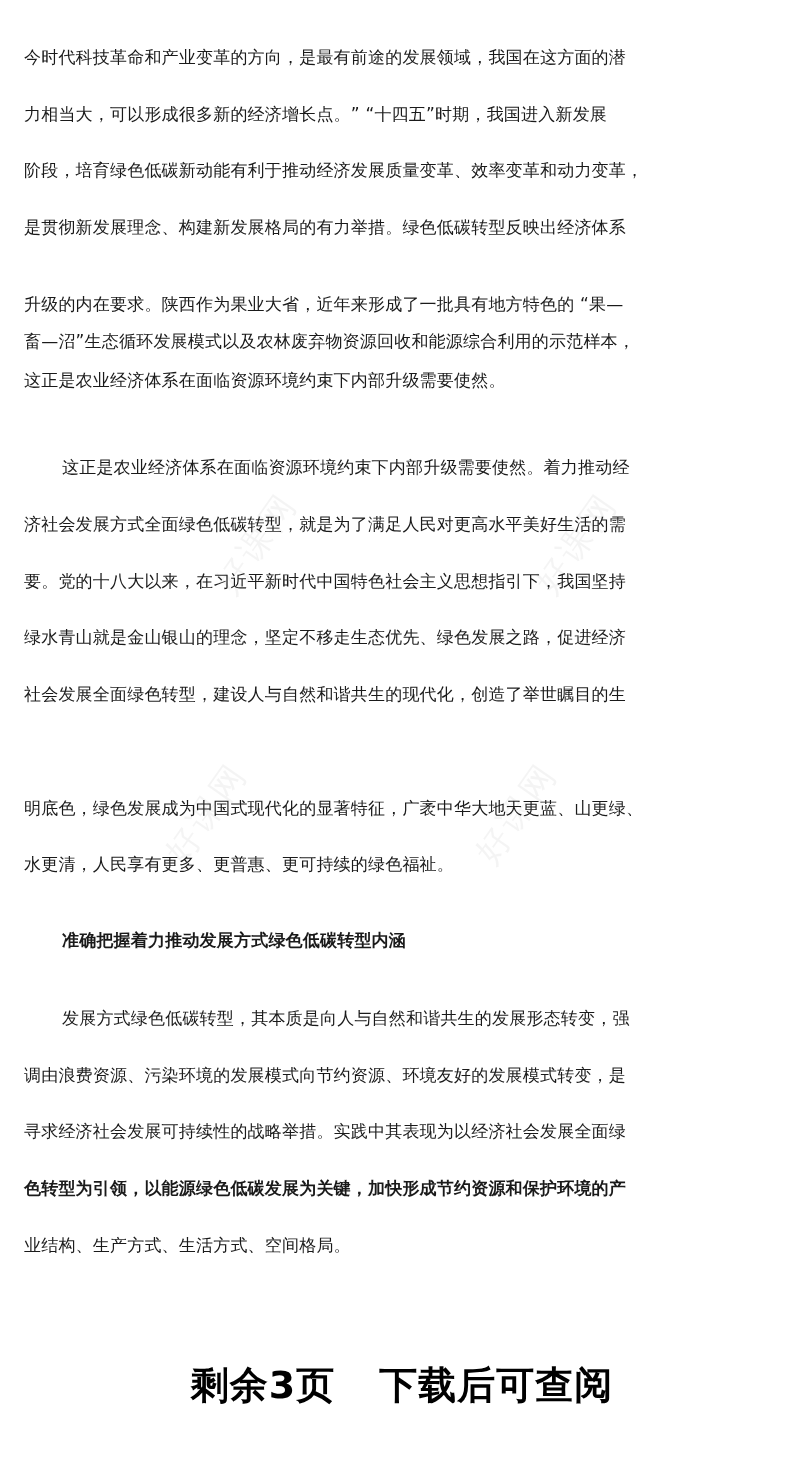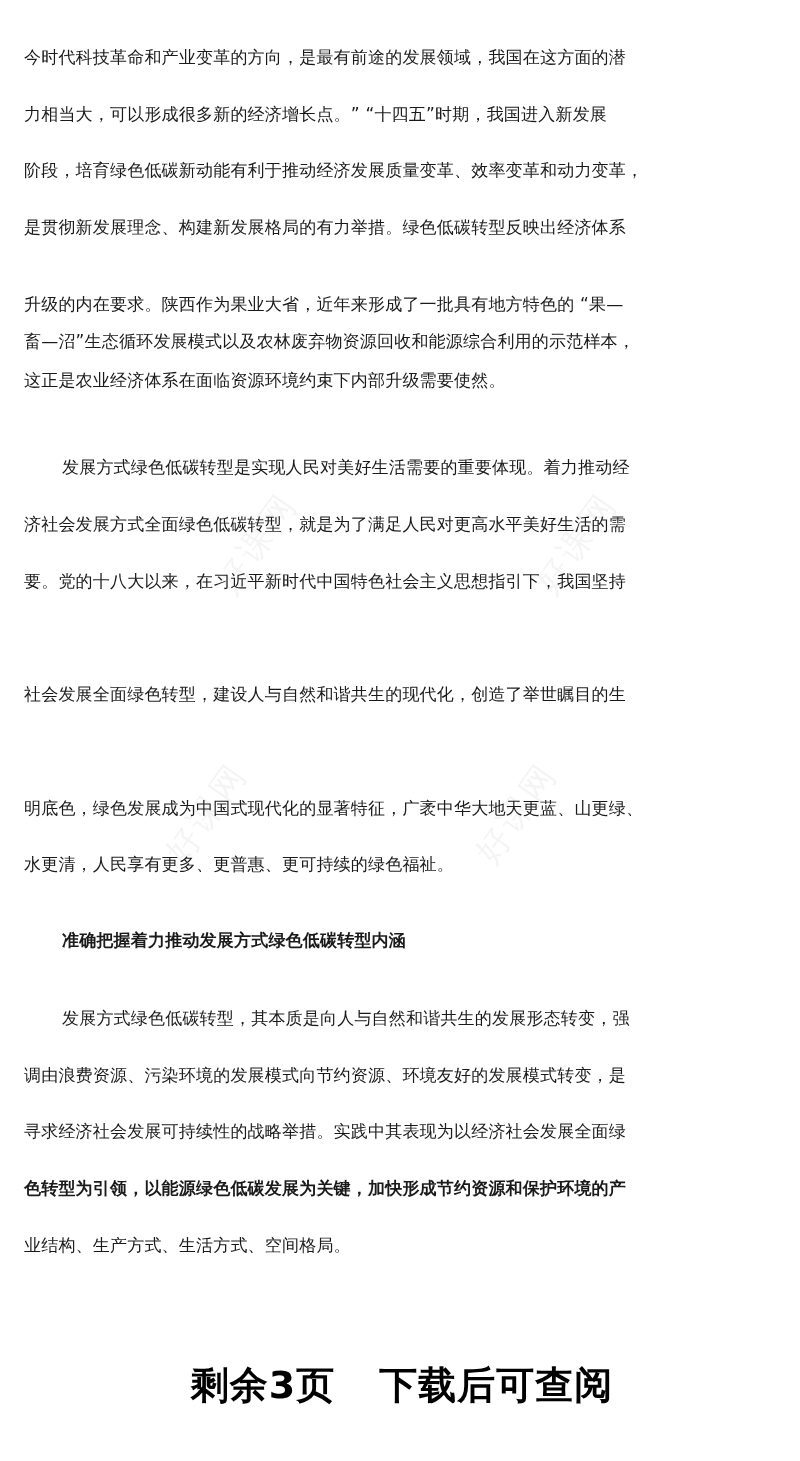--- a/index.html
+++ b/index.html
@@ -28,23 +28,24 @@
   <div class="wm" style="left:460px;top:790px;">好课网</div>
 
   <div class="line" style="top:43px;">今时代科技革命和产业变革的方向，是最有前途的发展领域，我国在这方面的潜</div>
   <div class="line" style="top:100px;">力相当大，可以形成很多新的经济增长点。” “十四五”时期，我国进入新发展</div>
   <div class="line" style="top:156px;">阶段，培育绿色低碳新动能有利于推动经济发展质量变革、效率变革和动力变革，</div>
   <div class="line" style="top:213px;">是贯彻新发展理念、构建新发展格局的有力举措。绿色低碳转型反映出经济体系</div>
   <div class="line" style="top:270px;margin-top:20px;">升级的内在要求。陕西作为果业大省，近年来形成了一批具有地方特色的 “果—</div>
   <div class="line" style="top:327px;">畜—沼”生态循环发展模式以及农林废弃物资源回收和能源综合利用的示范样本，</div>
   <div class="line" style="top:366px;">这正是农业经济体系在面临资源环境约束下内部升级需要使然。</div>
 
-  <div class="line indent" style="top:453px;">发展方式绿色低碳转型是实现人民对美好生活需要的重要体现。着力推动经</div>
+  <div class="line indent" style="top:453px;">这正是农业经济体系在面临资源环境约束下内部升级需要使然。着力推动经</div>
   <div class="line" style="top:510px;">济社会发展方式全面绿色低碳转型，就是为了满足人民对更高水平美好生活的需</div>
   <div class="line" style="top:567px;">要。党的十八大以来，在习近平新时代中国特色社会主义思想指引下，我国坚持</div>
+  <div class="line" style="top:623px;">绿水青山就是金山银山的理念，坚定不移走生态优先、绿色发展之路，促进经济</div>
   <div class="line" style="top:680px;">社会发展全面绿色转型，建设人与自然和谐共生的现代化，创造了举世瞩目的生</div>
   <div class="line" style="top:794px;">明底色，绿色发展成为中国式现代化的显著特征，广袤中华大地天更蓝、山更绿、</div>
   <div class="line" style="top:850px;">水更清，人民享有更多、更普惠、更可持续的绿色福祉。</div>
 
   <div class="line indent heading" style="top:926px;">准确把握着力推动发展方式绿色低碳转型内涵</div>
 
   <div class="line indent" style="top:1004px;">发展方式绿色低碳转型，其本质是向人与自然和谐共生的发展形态转变，强</div>
   <div class="line" style="top:1061px;">调由浪费资源、污染环境的发展模式向节约资源、环境友好的发展模式转变，是</div>
   <div class="line" style="top:1117px;">寻求经济社会发展可持续性的战略举措。实践中其表现为以经济社会发展全面绿</div>
   <div class="line" style="top:1174px;font-weight:bold;">色转型为引领，以能源绿色低碳发展为关键，加快形成节约资源和保护环境的产</div>

